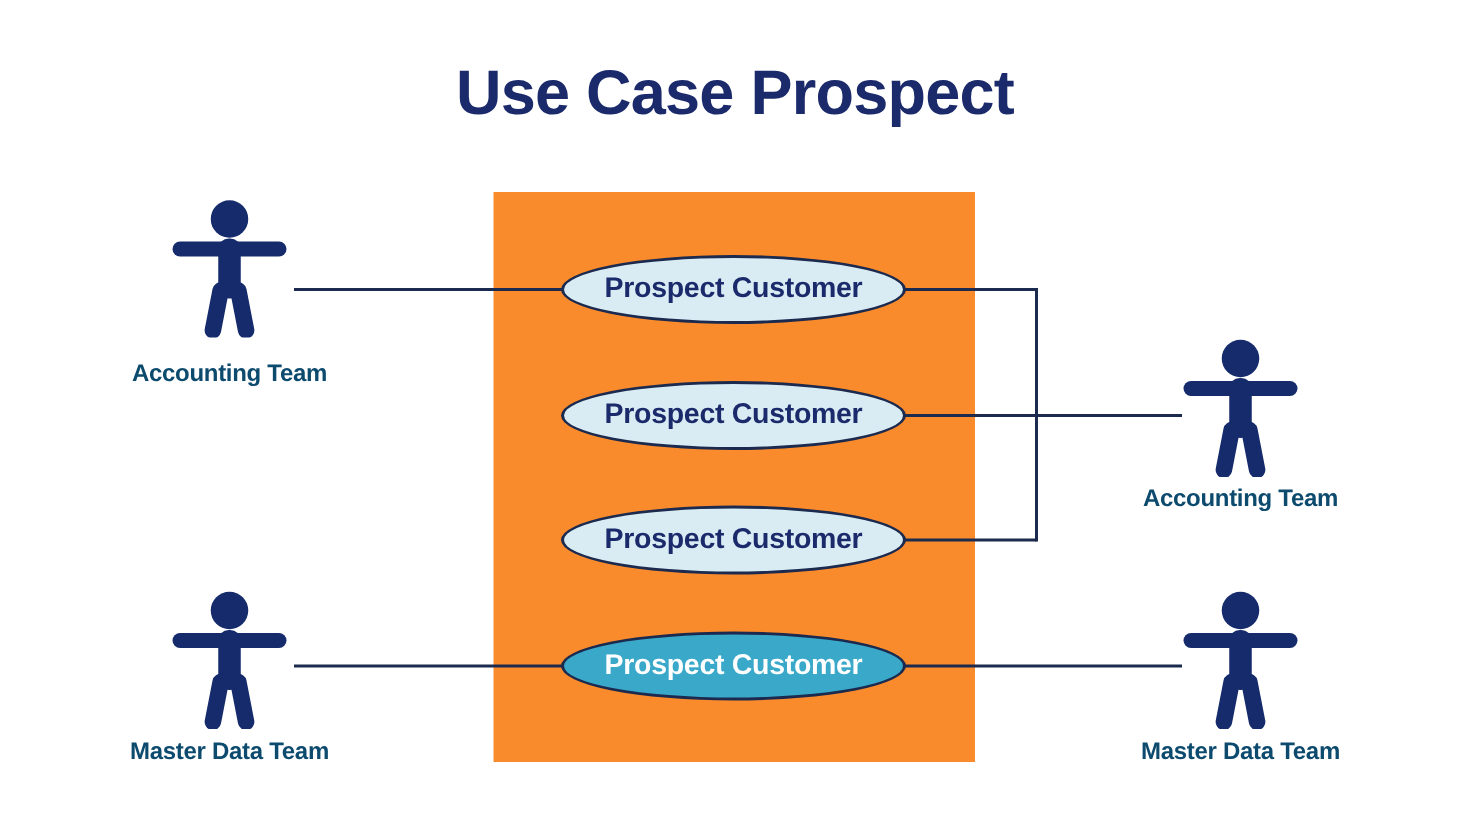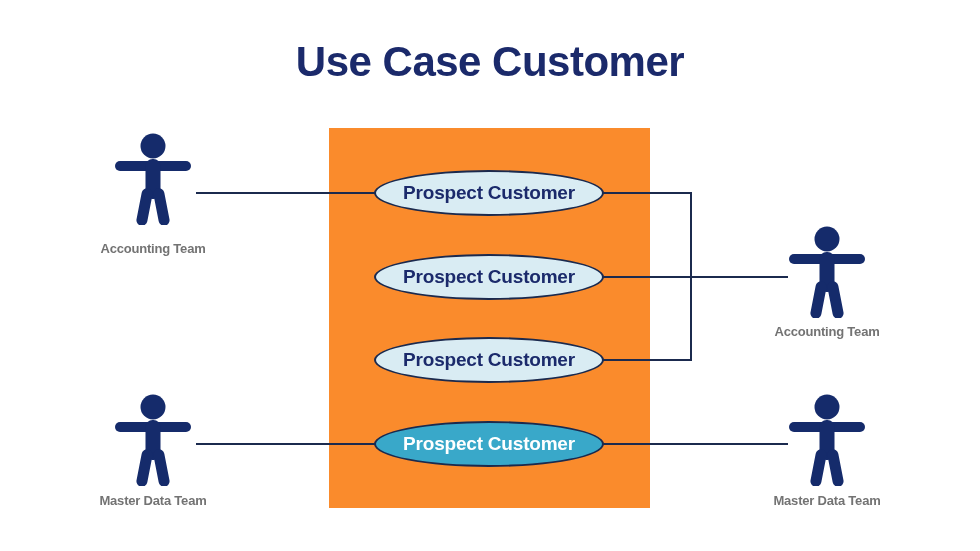--- a/index.html
+++ b/index.html
@@ -69,33 +69,33 @@
   }
   .actor {
     position: absolute;
     width: 96px;
     height: 92px;
   }
   .actor-label {
     position: absolute;
     width: 260px;
     text-align: center;
-    font-size: 13px;
+    font-size: 16px;
     font-weight: bold;
-    color: #737373;
+    color: #0c4a6e;
     letter-spacing: -0.2px;
     font-family: "Liberation Sans", sans-serif;
   }
 </style>
 </head>
 <body>
 
 <div id="slide">
 
-  <div id="title">Use Case Customer</div>
+  <div id="title">Use Case Prospect</div>
 
   <div id="orange-band"></div>
 
   <svg class="connector-layer" viewBox="0 0 980 551" xmlns="http://www.w3.org/2000/svg">
 
     <line x1="196" y1="193" x2="375" y2="193" stroke="#1b2a4e" stroke-width="2"></line>
 
     <line x1="603" y1="193" x2="691" y2="193" stroke="#1b2a4e" stroke-width="2"></line>
 
     <line x1="603" y1="277" x2="691" y2="277" stroke="#1b2a4e" stroke-width="2"></line>

